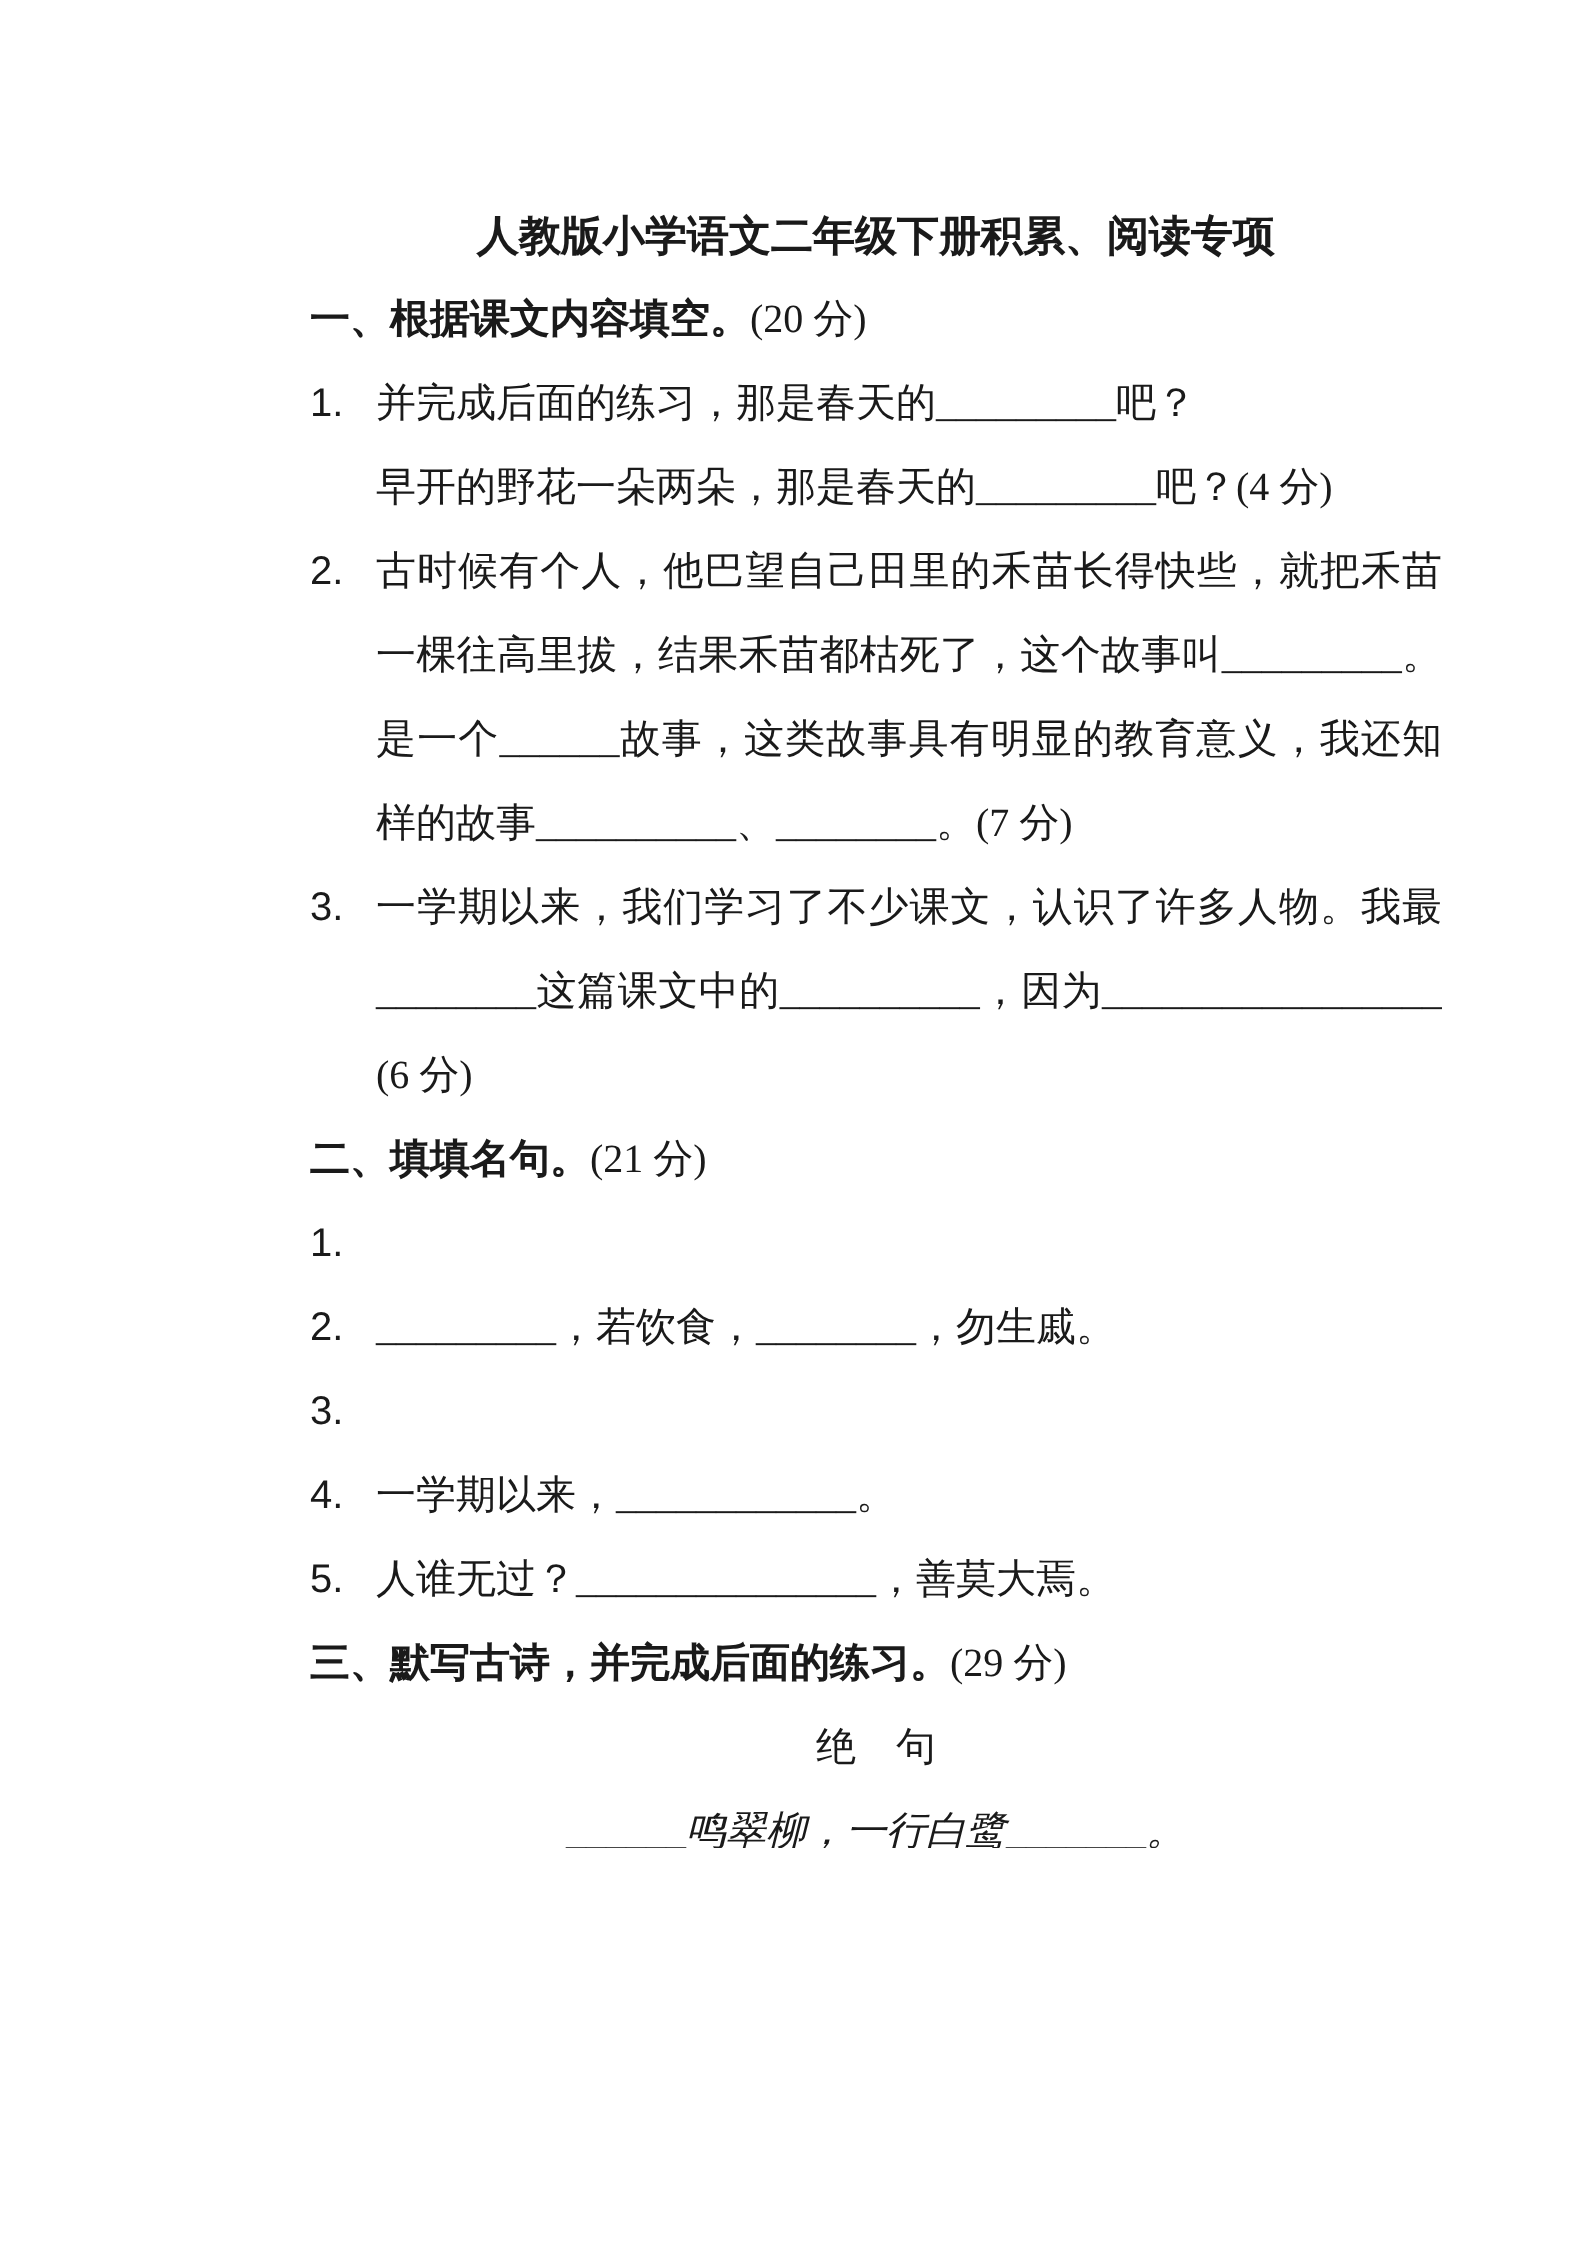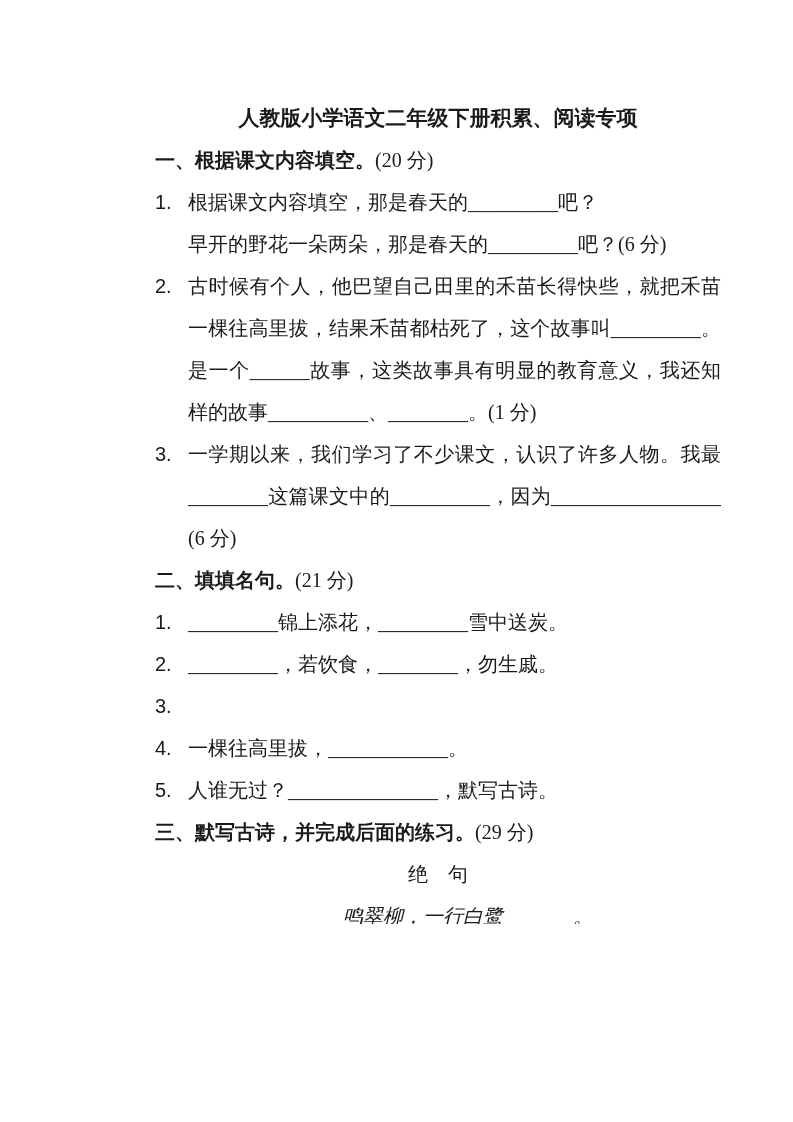--- a/index.html
+++ b/index.html
@@ -70,61 +70,60 @@
   <div class="content">
 
     <div class="line title-line nowrap">人教版小学语文二年级下册积累、阅读专项</div>
 
     <div class="line heading nowrap">
       <span>一、根据课文内容填空。</span><span class="score">(20 分)</span>
     </div>
 
     <div class="line q nowrap">
       <span class="q-num">1.</span>
-      <span class="txt">根据课文内容填空，那是春天的_________吧？</span>
+      <span class="txt">并完成后面的练习，那是春天的_________吧？</span>
     </div>
-    <div class="line indent nowrap">早开的野花一朵两朵，那是春天的_________吧？(6 分)</div>
+    <div class="line indent nowrap">早开的野花一朵两朵，那是春天的_________吧？(4 分)</div>
 
     <div class="line q">
       <span class="q-num">2.</span>
       <span class="txt fill">古时候有个人，他巴望自己田里的禾苗长得快些，就把禾苗一棵</span>
     </div>
     <div class="line indent block-fill">一棵往高里拔，结果禾苗都枯死了，这个故事叫_________。这</div>
     <div class="line indent block-fill">是一个______故事，这类故事具有明显的教育意义，我还知道这</div>
-    <div class="line indent nowrap">样的故事__________、________。(1 分)</div>
+    <div class="line indent nowrap">样的故事__________、________。(7 分)</div>
 
     <div class="line q">
       <span class="q-num">3.</span>
       <span class="txt fill">一学期以来，我们学习了不少课文，认识了许多人物。我最喜欢_</span>
     </div>
     <div class="line indent block-fill">________这篇课文中的__________，因为_________________</div>
     <div class="line indent nowrap">(6 分)</div>
 
     <div class="line heading nowrap">
       <span>二、填填名句。</span><span class="score">(21 分)</span>
     </div>
 
     <div class="line q nowrap">
       <span class="q-num">1.</span>
-      <span class="txt">_________锦上添花，_________雪中送炭。</span>
     </div>
     <div class="line q nowrap">
       <span class="q-num">2.</span>
       <span class="txt">_________，若饮食，________，勿生戚。</span>
     </div>
     <div class="line q nowrap">
       <span class="q-num">3.</span>
     </div>
     <div class="line q nowrap">
       <span class="q-num">4.</span>
-      <span class="txt">一棵往高里拔，____________。</span>
+      <span class="txt">一学期以来，____________。</span>
     </div>
     <div class="line q nowrap">
       <span class="q-num">5.</span>
-      <span class="txt">人谁无过？_______________，默写古诗。</span>
+      <span class="txt">人谁无过？_______________，善莫大焉。</span>
     </div>
 
     <div class="line heading nowrap">
       <span>三、默写古诗，并完成后面的练习。</span><span class="score">(29 分)</span>
     </div>
 
     <div class="line center poem-title nowrap">绝　句</div>
     <div class="line center kai nowrap">______鸣翠柳，一行白鹭_______。</div>
 
   </div>

